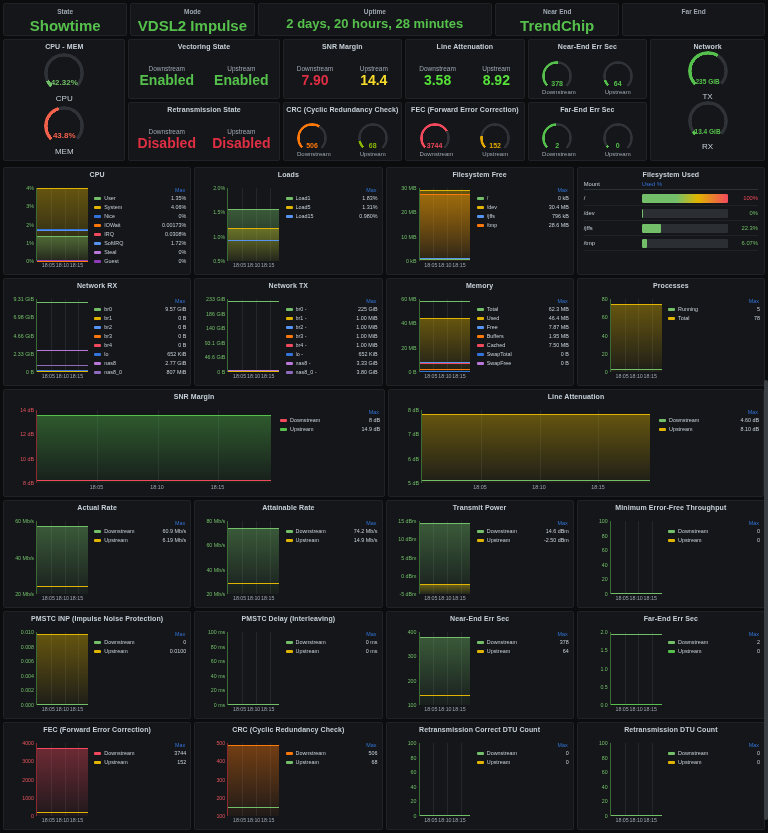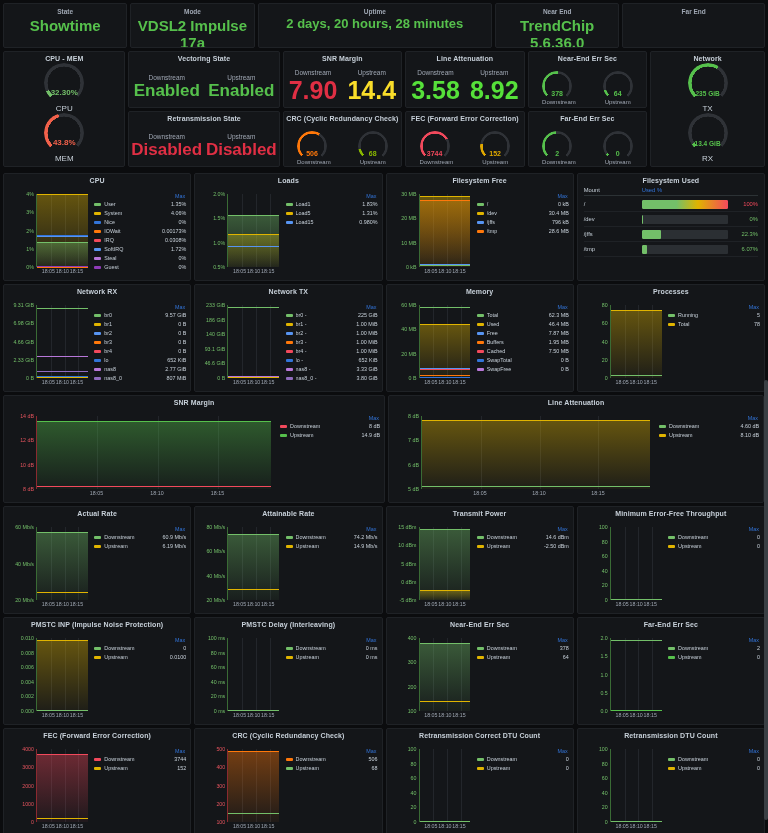--- a/index.html
+++ b/index.html
@@ -24,39 +24,39 @@
     font-size: 7px;
     color: #c7d0d9;
     font-weight: bold;
     padding: 3px 2px 1px 2px;
     letter-spacing: .1px;
     white-space: nowrap;
     overflow: hidden;
   }
 
   
-  .row-top { display: flex; gap: 3px; height: 45px; }
+  .row-top { display: flex; gap: 3px; height: 33px; }
   .stat { flex: 1; display: flex; flex-direction: column; align-items: center; justify-content: flex-start; }
   .stat .slabel { font-size: 6.5px; color: #9fa7b3; padding-top: 4px; font-weight: bold;}
   .stat .sval { font-size: 15px; color: #73bf69; font-weight: bold; line-height: 1.15; text-align:center; padding-top:2px;}
   .stat .sval.small { font-size: 13px; }
 
   
   .row2 { display: flex; gap: 3px; height: 122px; }
   .col2 { display: flex; flex-direction: column; gap: 3px; }
   .half { flex: 1; }
 
   .cpumem { width: 128px; display:flex; flex-direction:column; }
   .gauge-stack { flex:1; display:flex; flex-direction:column; justify-content:space-around; align-items:center; padding-bottom:3px;}
 
   .dualstate { display: flex; height: 100%; align-items: center; justify-content: space-around; padding-bottom: 6px; }
   .dualstate .cell { text-align: center; }
   .dualstate .dir { font-size: 6.5px; color: #9fa7b3; margin-bottom: 0px; }
-  .dualstate .v { font-size: 17px; font-weight: bold; }
-  .dualstate .v.big { font-size: 25px; }
+  .dualstate .v { font-size: 14px; font-weight: bold; }
+  .dualstate .v.big { font-size: 14px; }
   .green { color: #56c04c; }
   .red   { color: #e02f44; }
   .yellow{ color: #fade2a; }
   .brightgreen { color: #56e03a; }
 
   .gaugepair { display: flex; height: 100%; align-items: center; justify-content: space-around; padding-bottom: 4px;}
   .gcell { text-align: center; }
   .gcap { font-size: 6px; color: #9fa7b3; margin-top: -2px;}
 
   
@@ -138,21 +138,21 @@
     </div>
 
   <div class="row2">
 
     <div class="panel cpumem">
       <div class="ptitle">CPU - MEM</div>
       <div class="gauge-stack" id="cpumem-gauges">
           <div style="display: flex; flex-direction: column; align-items: center;">
             <div class="arc" style="width: 40px; height: 40px;">
               <div class="ring" style="background: conic-gradient(from 225deg, rgb(115, 191, 105) 0turn, rgb(115, 191, 105) 0.0537turn, rgb(47, 50, 55) 0.0537turn, rgb(47, 50, 55) 0.75turn, transparent 0.75turn, transparent 1turn);"></div>
-              <div class="num" style="font-size: 8px; color: rgb(115, 191, 105); margin-bottom: 5.6px;">32.30%</div>
+              <div class="num" style="font-size: 8px; color: rgb(115, 191, 105); margin-bottom: 5.6px;">42.32%</div>
             </div>
             <div style="font-size: 8px; color: rgb(199, 208, 217); margin-top: 1px;">CPU</div>
           </div>
           <div style="display: flex; flex-direction: column; align-items: center;">
             <div class="arc" style="width: 40px; height: 40px;">
               <div class="ring" style="background: conic-gradient(from 225deg, rgb(242, 97, 75) 0turn, rgb(242, 97, 75) 0.3285turn, rgb(47, 50, 55) 0.3285turn, rgb(47, 50, 55) 0.75turn, transparent 0.75turn, transparent 1turn);"></div>
               <div class="num" style="font-size: 8px; color: rgb(242, 97, 75); margin-bottom: 5.6px;">43.8%</div>
             </div>
             <div style="font-size: 8px; color: rgb(199, 208, 217); margin-top: 1px;">MEM</div>
           </div>

